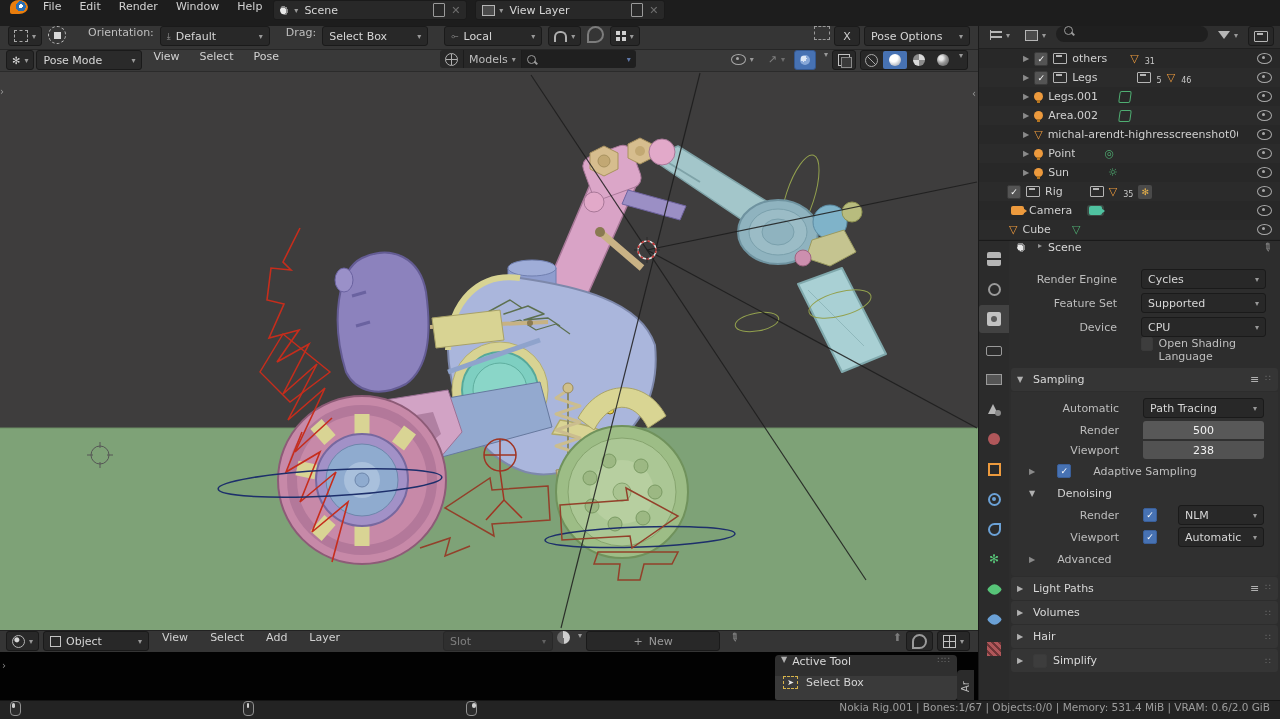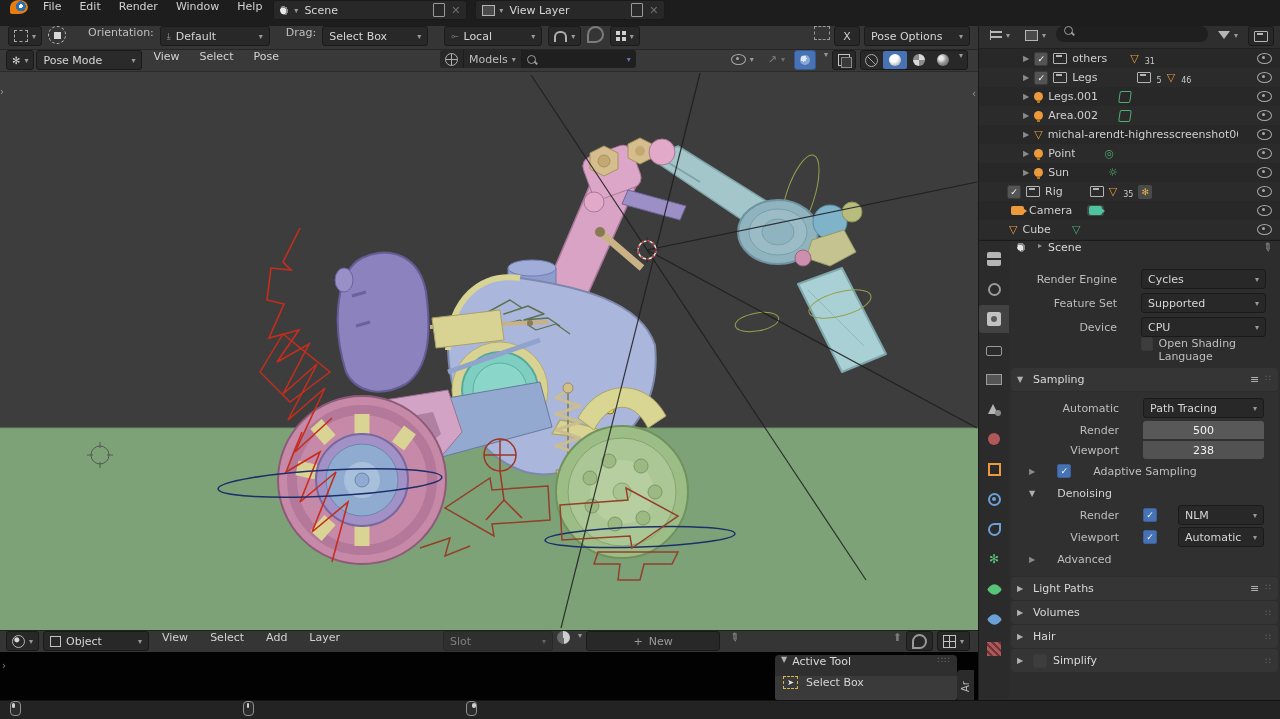--- a/index.html
+++ b/index.html
@@ -691,15 +691,16 @@
         <span>Simplify</span>
         <span class="grip" style="margin-left:auto;">∷</span>
       </div>
     </div>
   </div>
 
   <div class="abs row" style="left:0;top:700px;width:1280px;height:19px;background:#232323;border-top:1px solid #141414;box-sizing:border-box;">
     <span class="mouse l" style="margin-left:10px;"></span>
     <span class="mouse m" style="margin-left:222px;"></span>
     <span class="mouse r" style="margin-left:212px;"></span>
+    <span style="margin-left:auto;padding-right:10px;color:#9d9d9d;font-size:10.5px;">Nokia Rig.001 | Bones:1/67 | Objects:0/0 | Memory: 531.4 MiB | VRAM: 0.6/2.0 GiB</span>
   </div>
 
 </div>
 
 </body></html>

